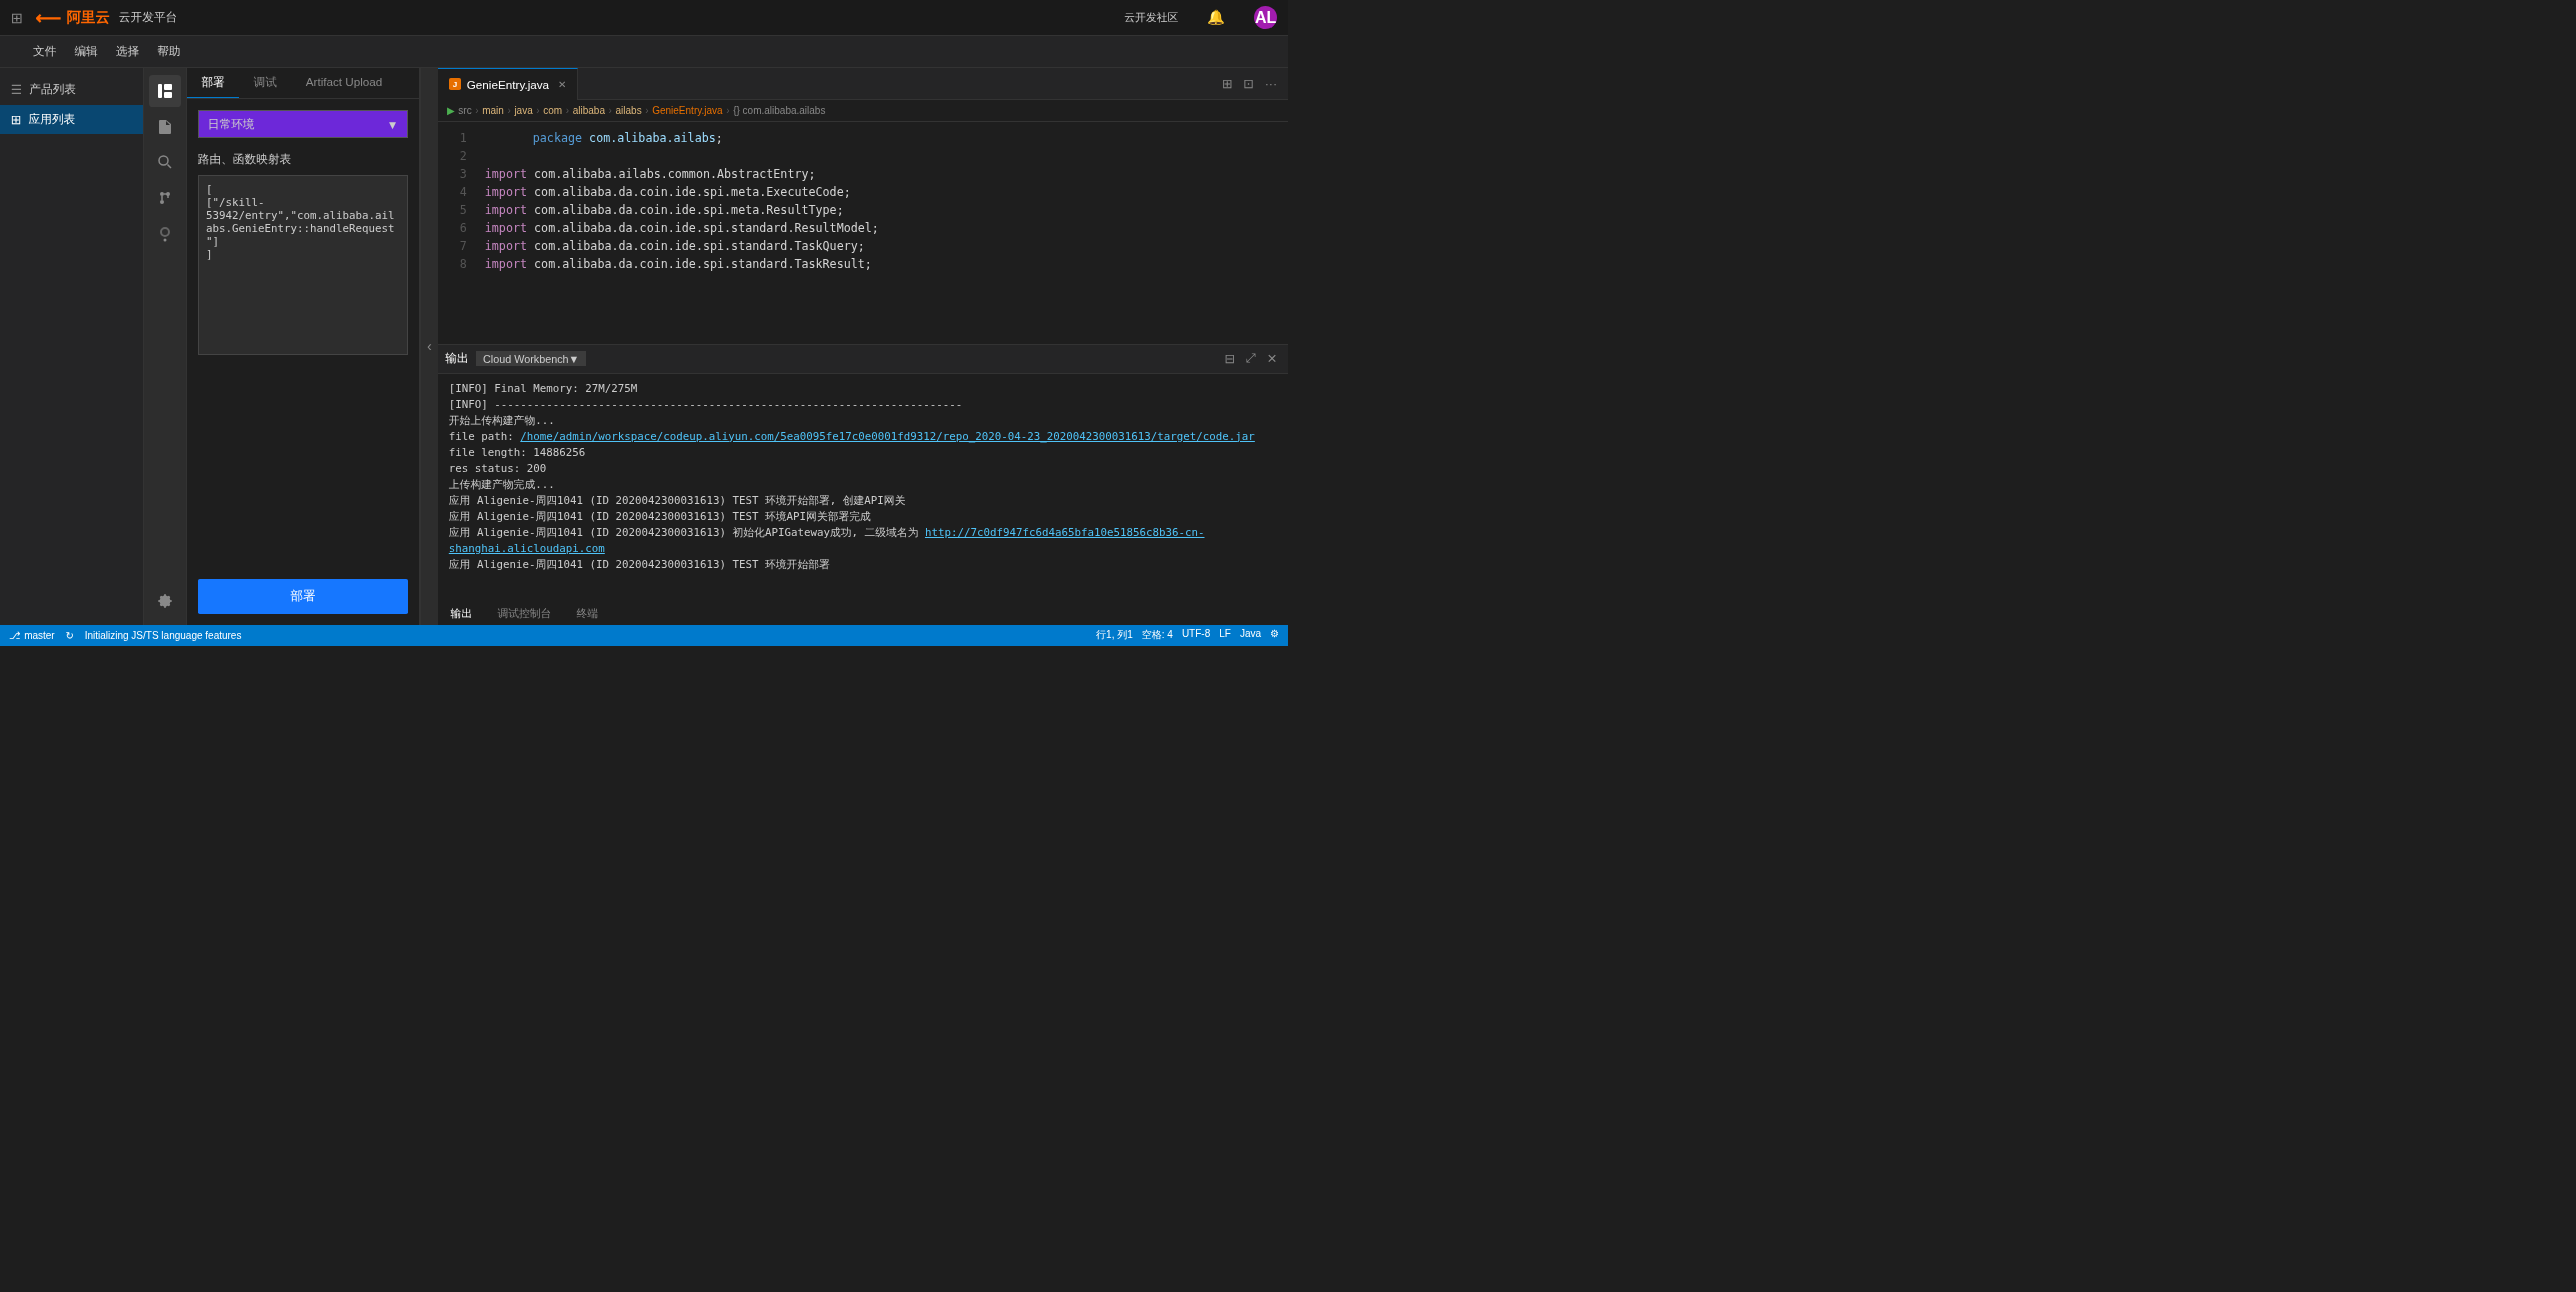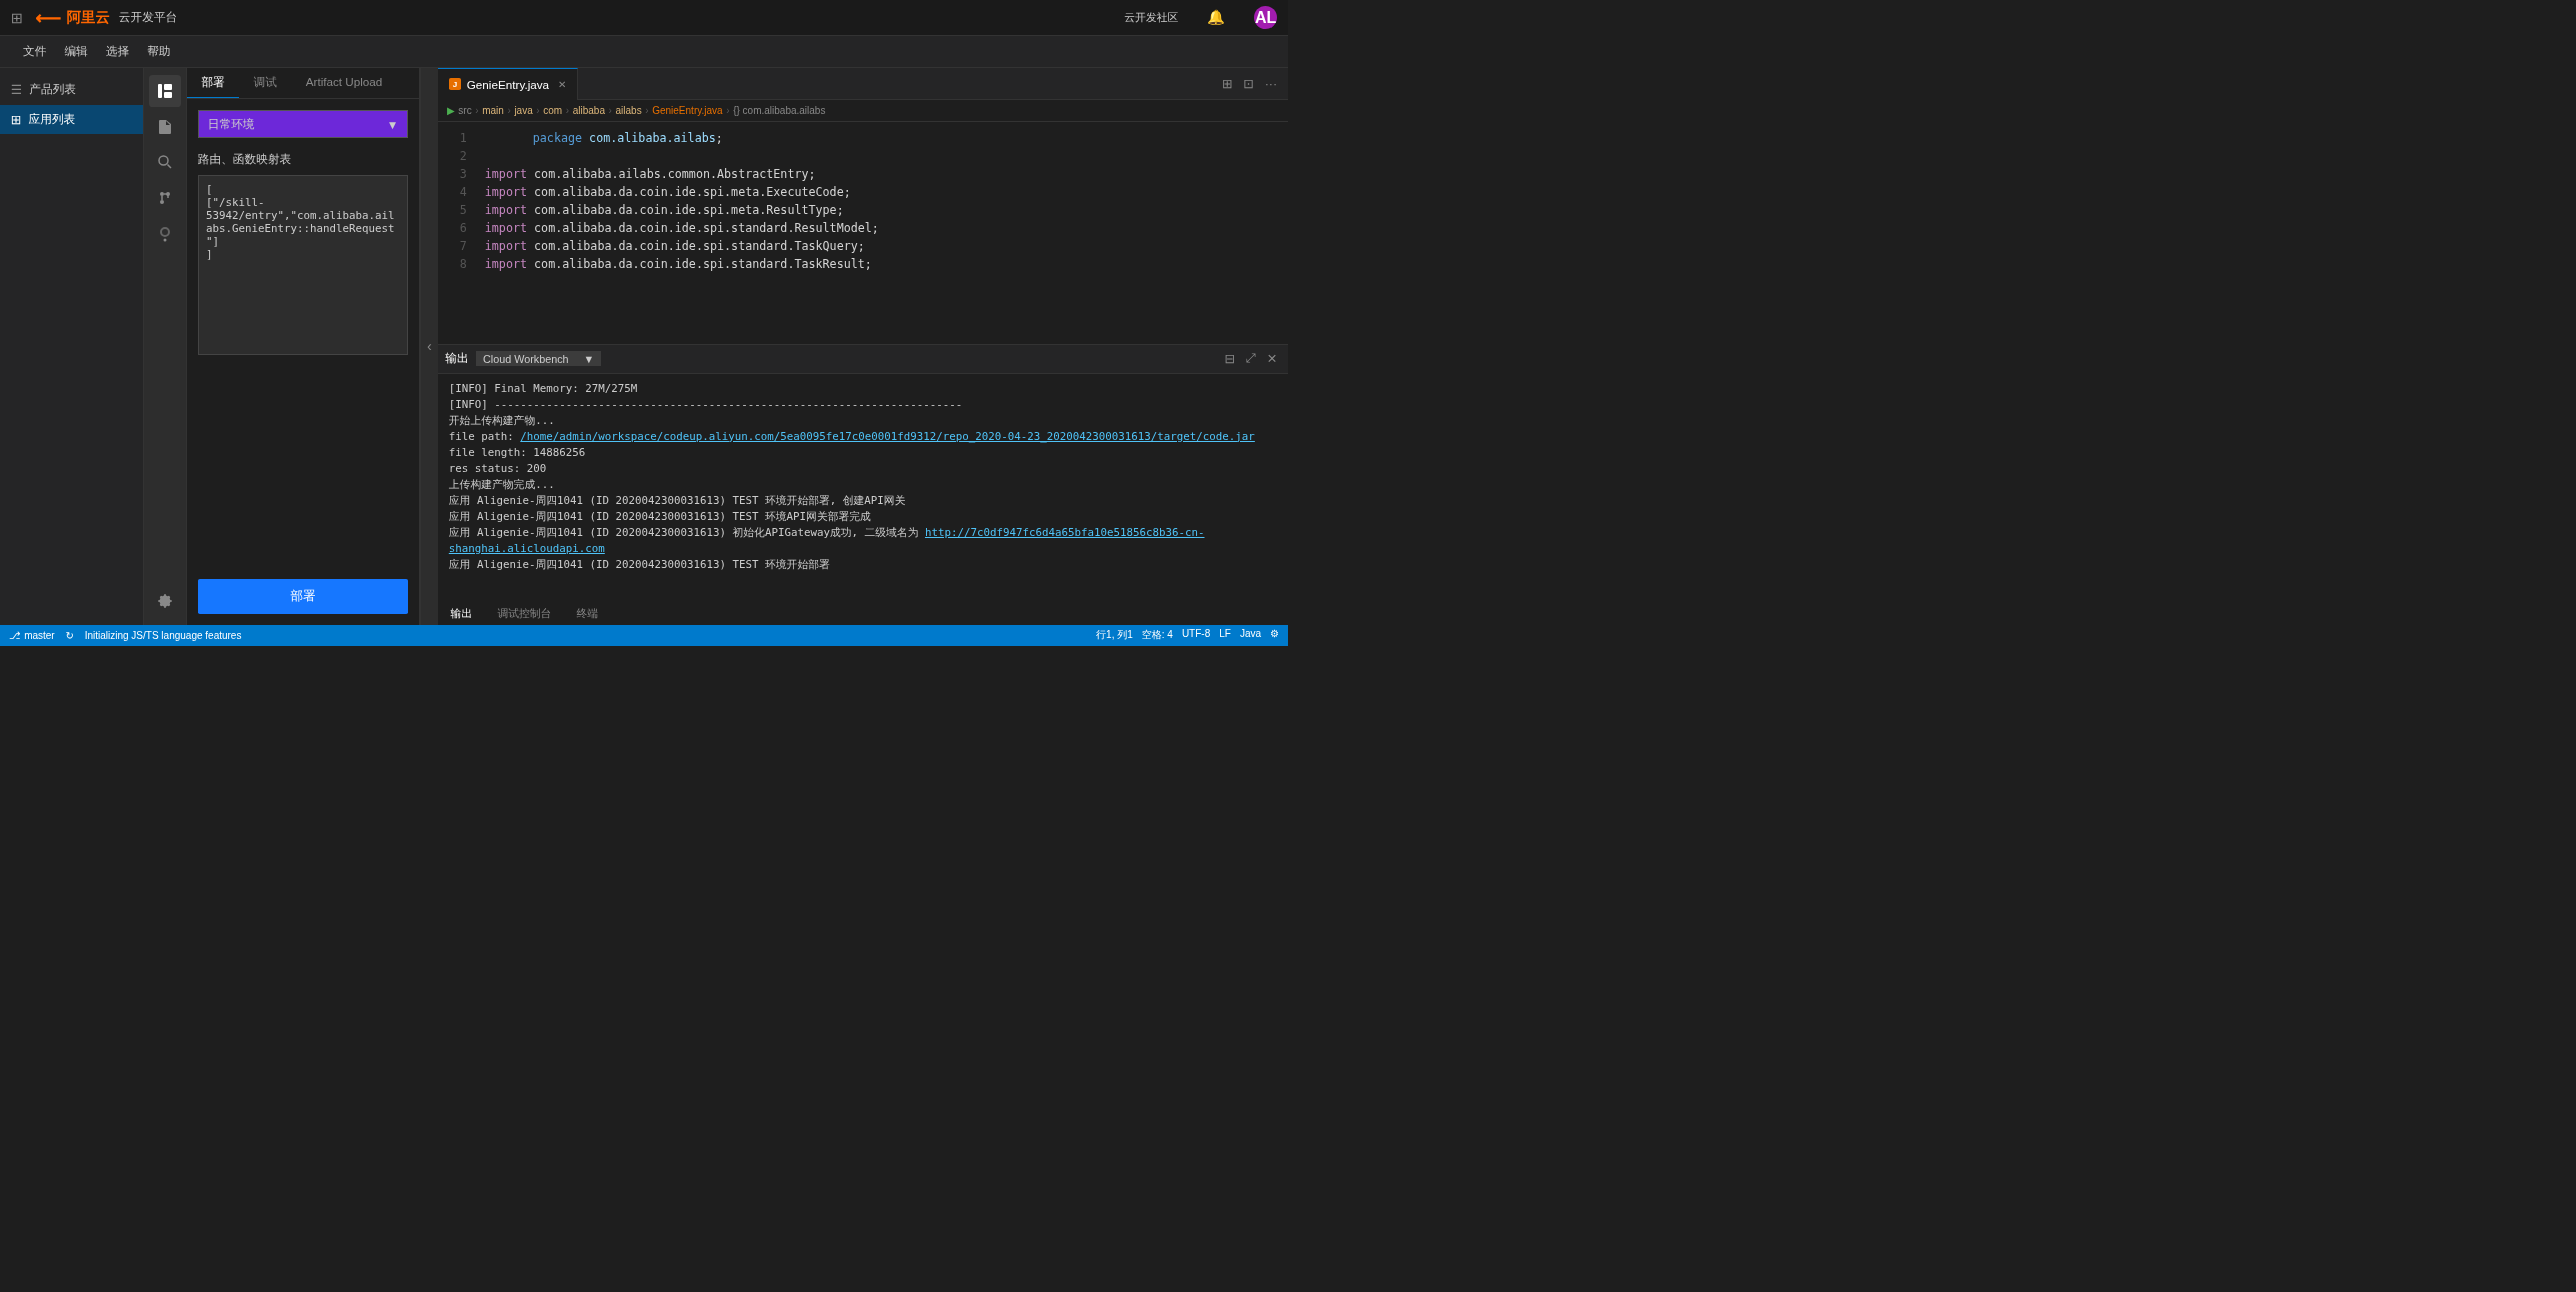--- a/index.html
+++ b/index.html
@@ -25,21 +25,21 @@
     .bell-icon { color: #ccc; font-size: 14.4px; cursor: pointer; }
     .avatar { width: 23px; height: 23px; background: #a21caf; border-radius: 50%; display: flex; align-items: center; justify-content: center; color: white; font-size: 16px; font-weight: bold; cursor: pointer; }
     .grid-icon { color: #888; font-size: 14.4px; cursor: pointer; margin-right: 3.6px; }
 
     
     .menubar {
       height: 32px;
       background: #252526;
       display: flex;
       align-items: center;
-      padding: 0 14px;
+      padding: 0 24px;
       border-bottom: 0.9px solid #333;
     }
     .menu-item { color: #ccc; font-size: 11.7px; padding: 3.6px 9px; cursor: pointer; }
 
     
     .main-layout { display: flex; height: calc(646px - 68px - 21.5px); }
 
     
     .sidebar-icons {
       width: 43px;
@@ -107,21 +107,21 @@
     .code-content { flex: 1; font-family: 'Consolas', monospace; font-size: 11.7px; line-height: 18px; padding: 7.2px 10.8px; color: #d4d4d4; overflow: auto; }
     .kw { color: #569cd6; padding-left: 48px; }
     .pkg { color: #9cdcfe; }
     .import-kw { color: #c586c0; }
 
     
     .output-panel { height: 281px; background: #1e1e1e; border-top: 0.9px solid #333; display: flex; flex-direction: column; }
     .output-tabs { height: 29px; background: #252526; display: flex; align-items: center; padding: 0 7.2px; gap: 7.2px; border-bottom: 0.9px solid #333; }
     .output-tab-label { color: #888; font-size: 11.7px; }
     .output-tab-label.active { color: #fff; }
-    .output-dropdown { display: flex; align-items: center; gap: 15px; background: #3c3c3c; padding: 1.8px 7.2px; cursor: pointer; color: #ccc; font-size: 10.8px; }
+    .output-dropdown { display: flex; align-items: center; gap: 0; background: #3c3c3c; padding: 1.8px 7.2px; cursor: pointer; color: #ccc; font-size: 10.8px; }
     .output-actions { margin-left: auto; display: flex; gap: 3.6px; }
     .output-action-btn { color: #888; cursor: pointer; font-size: 12.6px; padding: 1.8px 3.6px; }
     .output-content { flex: 1; overflow-y: auto; padding: 7.2px 10.8px; font-family: 'Consolas', monospace; font-size: 10.8px; color: #ccc; line-height: 16px; }
     .output-content .info { color: #ccc; }
     .output-content .link { color: #4fc3f7; text-decoration: underline; cursor: pointer; }
     .output-panel-tabs { display: flex; gap: 0; }
     .output-panel-tab { padding: 3.6px 12.6px; color: #888; font-size: 10.8px; cursor: pointer; }
     .output-panel-tab.active { color: #fff; }
 
     

